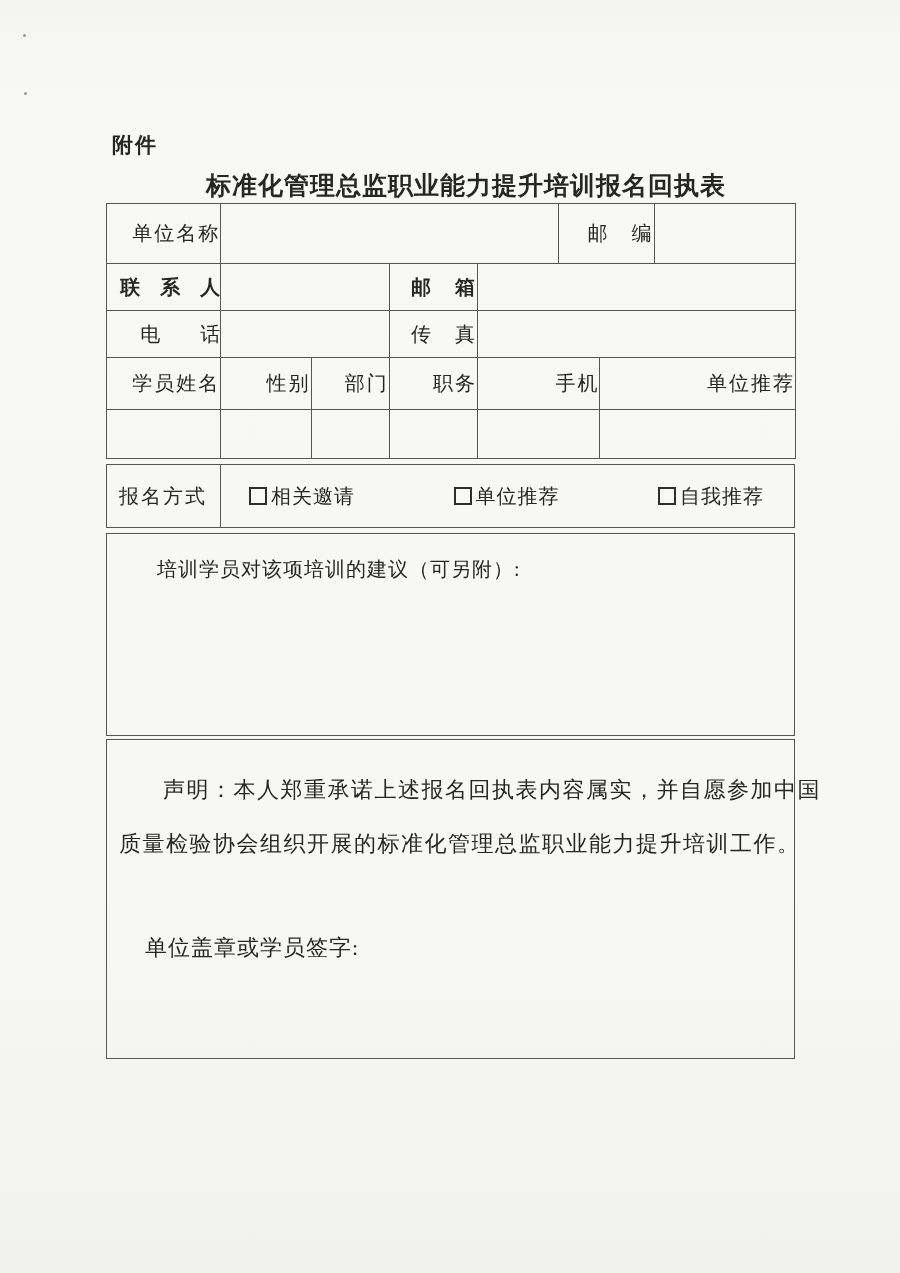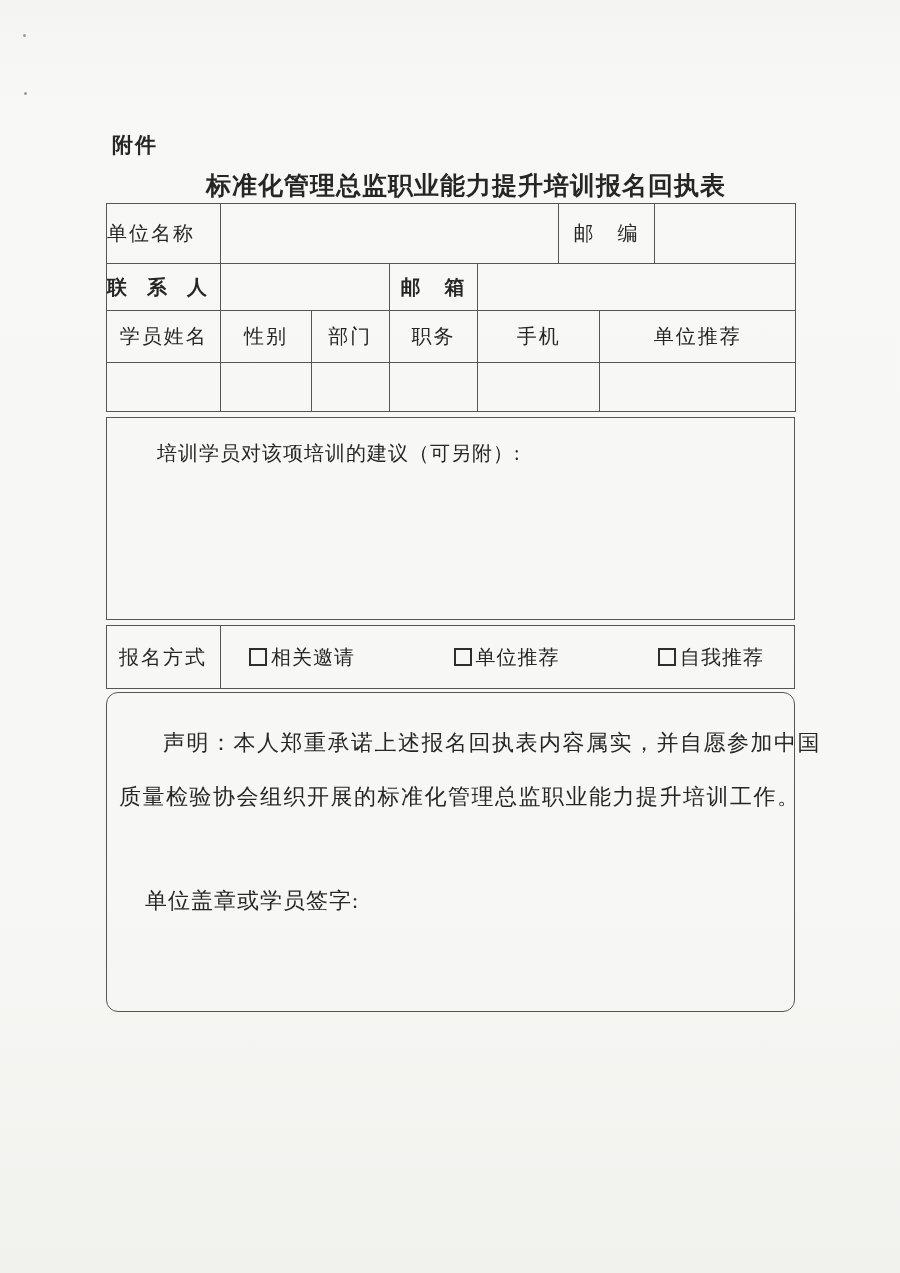--- a/index.html
+++ b/index.html
@@ -36,20 +36,21 @@
   .form-wrap{position:absolute;left:106px;top:203px;width:690px;}
 
   table.grid{
     border-collapse:collapse;table-layout:fixed;width:690px;
   }
   table.grid td{
     border:1.5px solid #555;
     padding:0;vertical-align:middle;
     font-size:20px;letter-spacing:2px;
     overflow:hidden;
+    text-align:right;
   }
   td.lbl{padding-left:12px;text-align:left;}
   td.ctr{text-align:center;letter-spacing:0;}
   tr.r1 td{height:59px;}
   tr.r2 td{height:51px;}
   tr.r3 td{height:46px;font-weight:bold;}
   tr.r4 td{height:46px;}
   tr.r5 td{height:51px;}
   tr.r6 td{height:48px;}
 
@@ -83,21 +84,21 @@
   }
 
   .suggestion{
     margin-top:5px;height:201px;box-sizing:content-box;
   }
   .suggestion-label{
     padding:22px 0 0 50px;font-size:20px;letter-spacing:1px;
   }
 
   .declaration{
-    margin-top:3px;height:318px;box-sizing:content-box;border-radius:12px;
+    margin-top:3px;height:318px;box-sizing:content-box;
   }
   .decl-par{
     margin:23px 11px 0 12px;
     font-size:22px;line-height:54px;letter-spacing:1.5px;
   }
   .decl-line1{text-indent:44px;white-space:nowrap;}
   .decl-line2{white-space:nowrap;}
   .signature{
     margin-top:62px;height:30px;
     padding-left:38px;
@@ -138,61 +139,67 @@
       <td colspan="4"></td>
       <td class="ctr" colspan="2">邮　编</td>
       <td></td>
     </tr>
     <tr class="r3">
       <td class="lbl" style="letter-spacing:0">联　系　人</td>
       <td colspan="2"></td>
       <td class="ctr">邮　箱</td>
       <td colspan="4"></td>
     </tr>
+    <tr class="r4">
+      <td class="lbl" style="letter-spacing:0">电　　话</td>
+      <td colspan="2"></td>
+      <td class="ctr">传　真</td>
+      <td colspan="4"></td>
+    </tr>
     <tr class="r5">
       <td class="ctr">学员姓名</td>
       <td class="ctr">性别</td>
       <td class="ctr">部门</td>
       <td class="ctr">职务</td>
       <td class="ctr" colspan="2">手机</td>
       <td class="ctr" colspan="2">单位推荐</td>
     </tr>
     <tr class="r6">
       <td></td>
       <td></td>
       <td></td>
       <td></td>
       <td colspan="2"></td>
       <td colspan="2"></td>
     </tr>
   </tbody>
     </table>
-
-  <div class="section suggestion">
-    <div class="suggestion-label">培训学员对该项培训的建议（可另附）:</div>
-  </div>
 
   <div class="section reg-row">
     <div class="reg-label">报名方式</div>
     <div class="reg-options">
       <span class="reg-option">
         <span class="cbx"></span>
         <span>相关邀请</span>
       </span>
       <span class="reg-option">
         <span class="cbx"></span>
         <span>单位推荐</span>
       </span>
       <span class="reg-option">
         <span class="cbx"></span>
         <span>自我推荐</span>
       </span>
     </div>
   </div>
 
+  <div class="section suggestion">
+    <div class="suggestion-label">培训学员对该项培训的建议（可另附）:</div>
+  </div>
+
   <div class="section declaration">
     <div class="decl-par">
       <div class="decl-line1">声明：本人郑重承诺上述报名回执表内容属实，并自愿参加中国</div>
       <div class="decl-line2">质量检验协会组织开展的标准化管理总监职业能力提升培训工作。</div>
     </div>
     <div class="signature">单位盖章或学员签字:</div>
   </div>
 
 </div>
 

